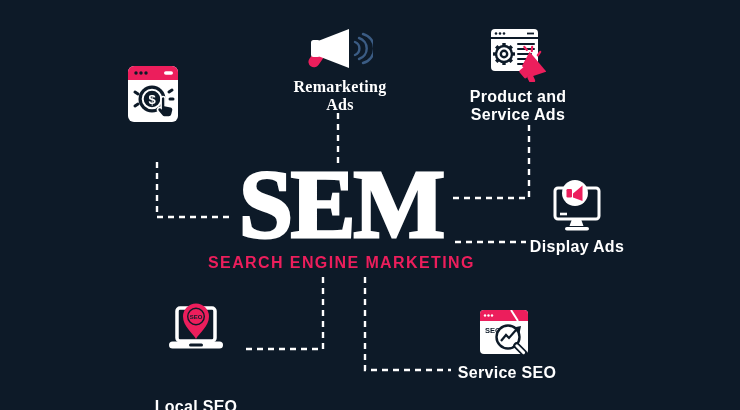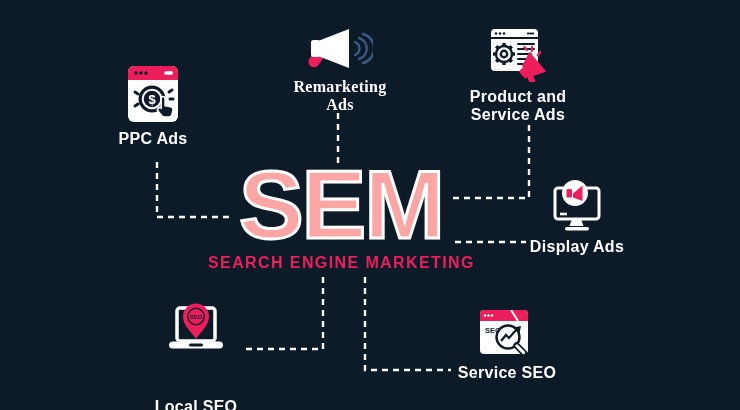--- a/index.html
+++ b/index.html
@@ -9,21 +9,21 @@
   }
   .connectors{position:absolute;inset:0;pointer-events:none;}
   .connectors polyline{fill:none;stroke:#ffffff;stroke-width:2.4;stroke-dasharray:6 5;}
   .node{position:absolute;display:flex;flex-direction:column;align-items:center;}
   .node .label{
     margin-top:6px;color:#ffffff;font-weight:700;font-size:16px;line-height:18px;
     letter-spacing:.3px;text-align:center;white-space:pre-line;
   }
   .center-block{position:absolute;left:208px;top:160px;width:266px;text-align:center;}
   .sem-title{
-    color:#fca5a5;font-weight:900;font-size:97px;line-height:90px;letter-spacing:-2px;
+    color:#ffffff;font-weight:900;font-size:97px;line-height:90px;letter-spacing:-2px;font-family:Liberation Serif, serif;
     -webkit-text-stroke:3px #ffffff;
   }
   .sem-subtitle{
     margin-top:4px;color:#ec1e5c;font-weight:700;font-size:16px;letter-spacing:1.4px;
     white-space:nowrap;
   }
   .n-ppc{left:93px;top:66px;width:120px;}
   .n-remarketing{left:273px;top:28px;width:134px;font-family:Liberation Serif, serif;}
   .n-product{left:451px;top:28px;width:134px;}
   .n-display{left:517px;top:180px;width:120px;}
@@ -61,21 +61,20 @@
         <line x1="7" y1="26" x2="10" y2="28"></line>
         <line x1="7" y1="40" x2="10" y2="38"></line>
         <line x1="41" y1="26" x2="44" y2="24"></line>
         <line x1="42" y1="33" x2="45" y2="33"></line>
       </g>
       <circle cx="24" cy="33" r="13.5" fill="#0d1a28"></circle>
       <circle cx="24" cy="33" r="9.3" fill="none" stroke="#ffffff" stroke-width="2"></circle>
       <text x="24" y="37.5" font-size="13" font-weight="bold" fill="#ffffff" text-anchor="middle" font-family="Liberation Sans, sans-serif">$</text>
       <path d="M35,30.5 c1.2,0 2.1,0.9 2.1,2.1 v6.9 l5.6,1.3 c1.7,0.4 2.7,2 2.3,3.6 l-1,4.1 c-0.4,1.5 -1.7,2.5 -3.2,2.5 h-4.4 c-1,0 -1.9,-0.4 -2.5,-1.2 l-3.8,-4.6 c-0.8,-1 -0.7,-2.4 0.2,-3.2 c0.8,-0.8 2,-0.8 2.8,-0.1 V32.6 c0,-1.2 0.9,-2.1 1.9,-2.1 z" fill="#0d1a28" stroke="#ffffff" stroke-width="1.6"></path>
     </svg>
-    <div class="label">PPC Ads</div>
   </div>
 
   <div class="node n-remarketing">
     <svg width="66" height="44" viewBox="0 0 66 44">
       <g fill="none" stroke="#3b5c84" stroke-width="2.4" stroke-linecap="round">
         <path d="M48,14 a7,7 0 0 1 0,13"></path>
         <path d="M52,10 a11,11 0 0 1 0,21"></path>
         <path d="M56,6  a15,15 0 0 1 0,29"></path>
       </g>
       <g transform="translate(16,20) rotate(35)">

